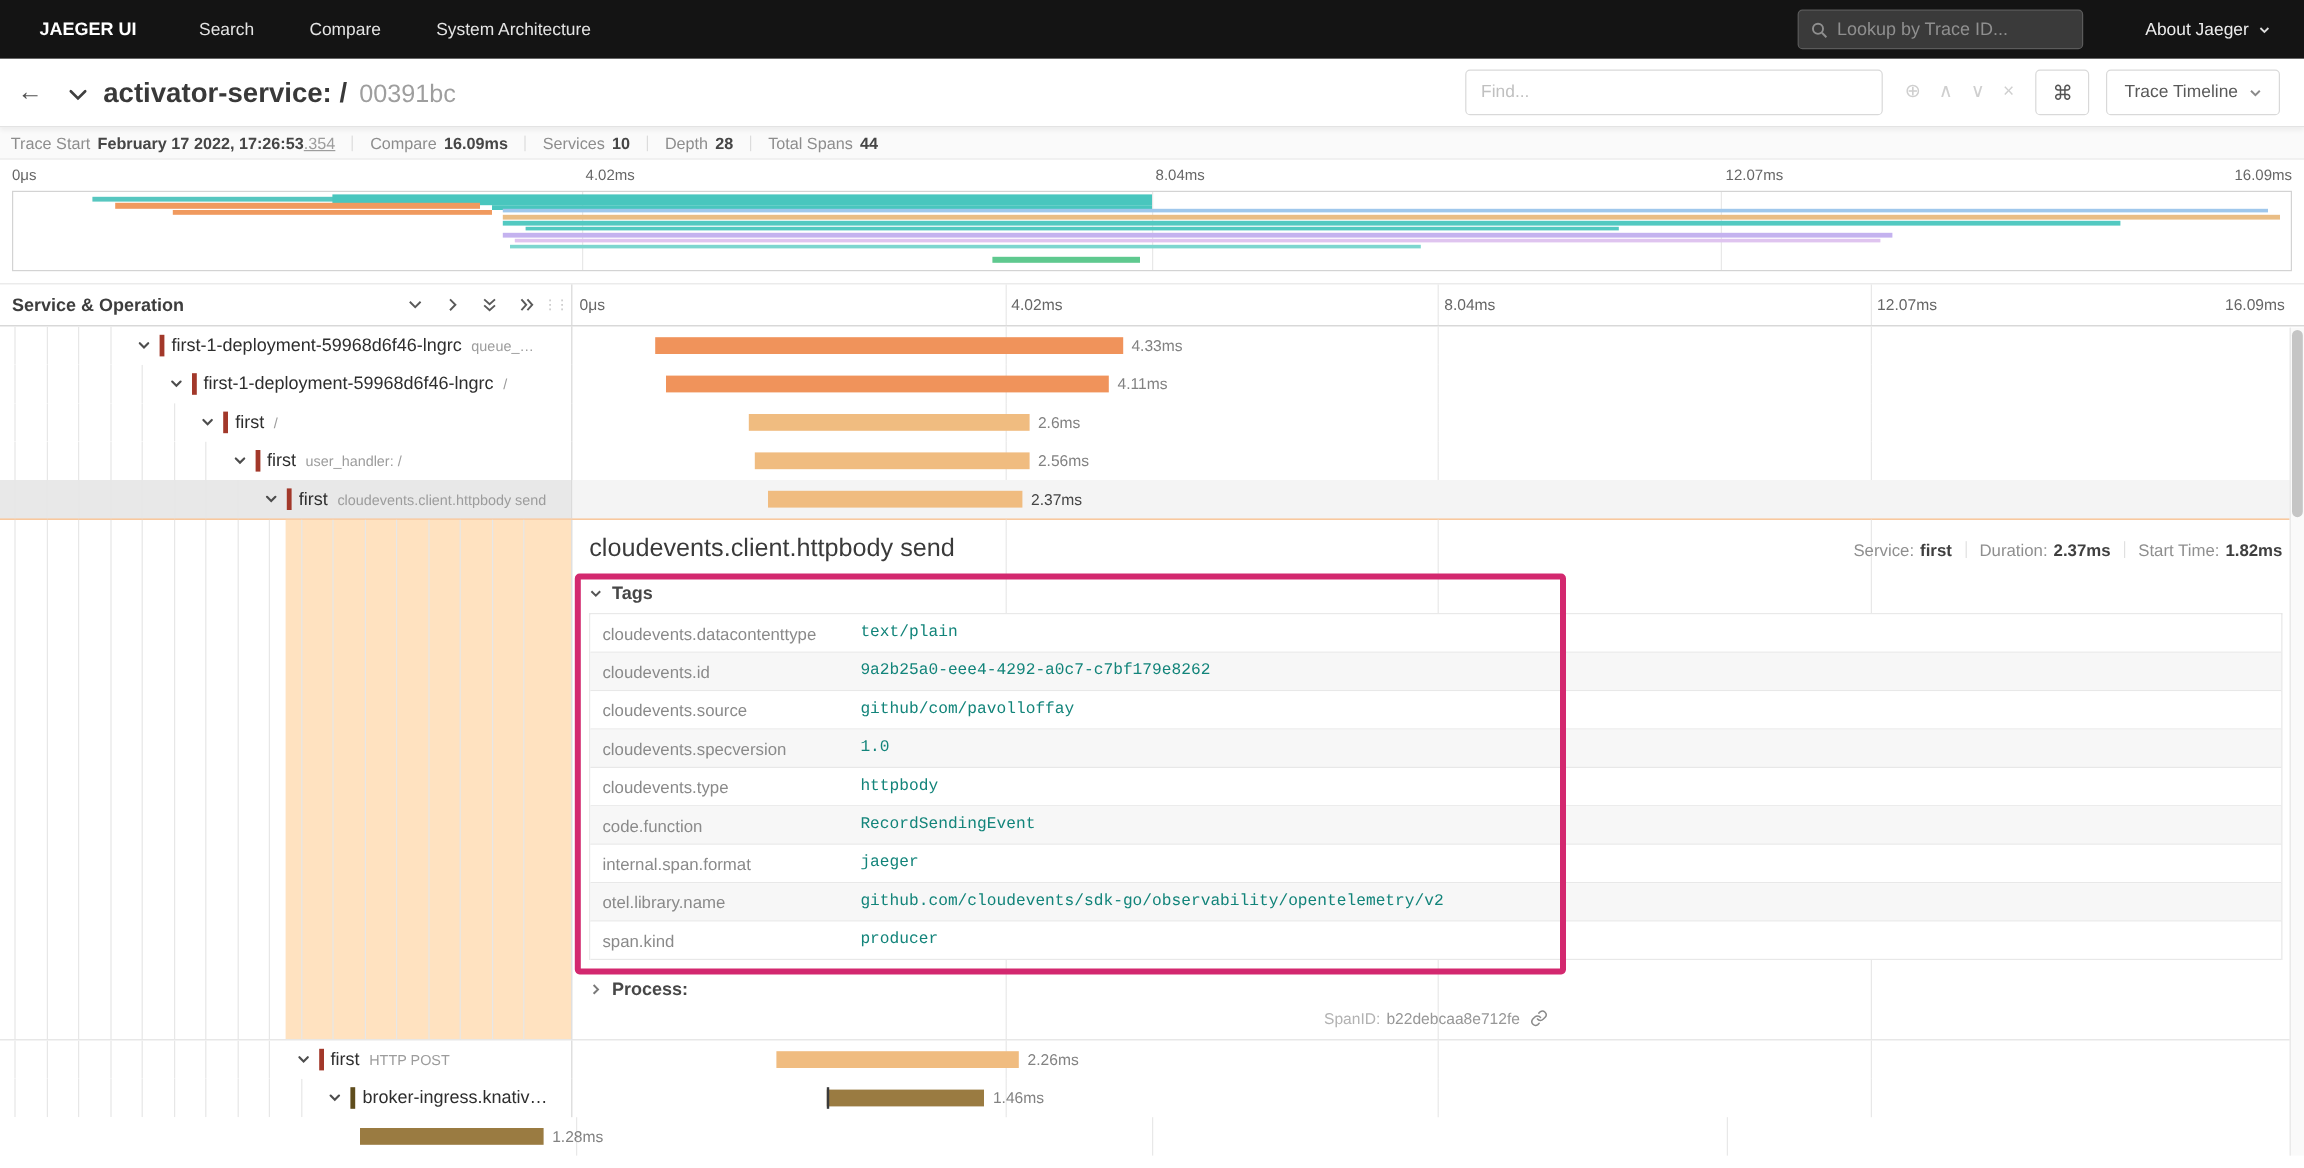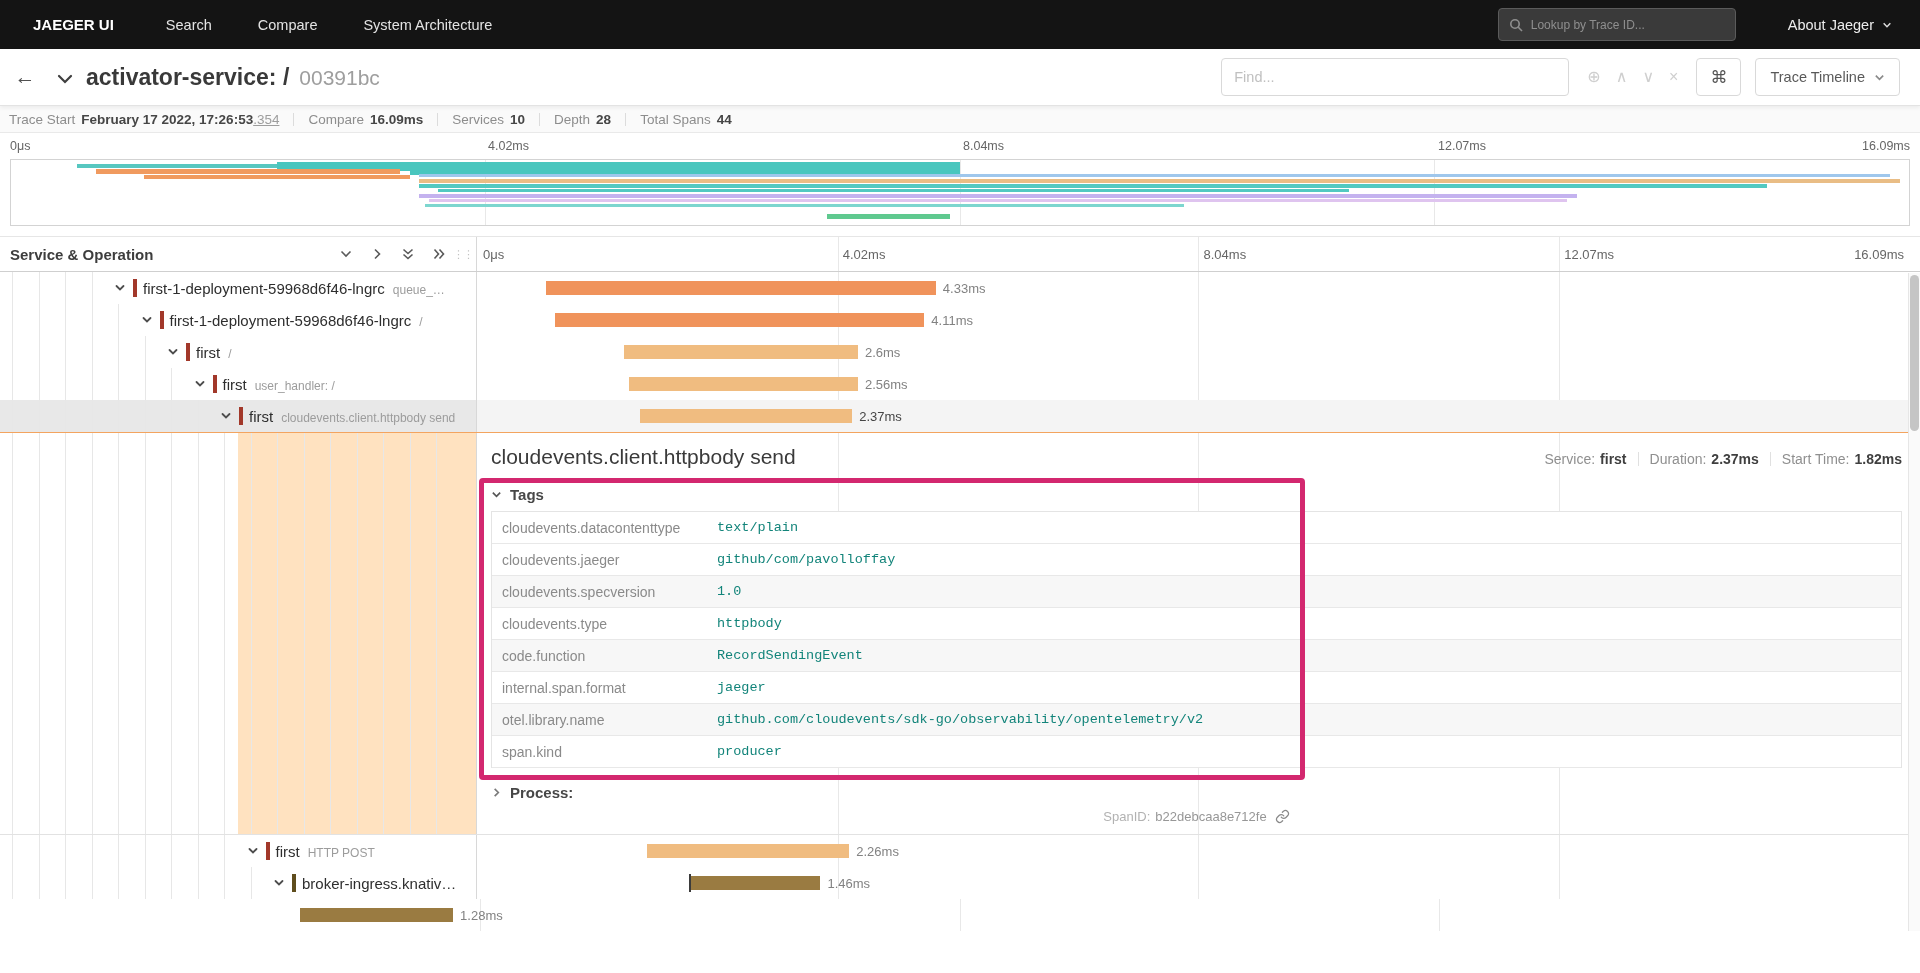--- a/index.html
+++ b/index.html
@@ -7,21 +7,21 @@
     font-family:"Liberation Sans", sans-serif; }
 
   
   .topnav { height:49px; background:#141414; display:flex; align-items:center; }
   .brand { color:#fff; font-weight:700; font-size:15px; margin:0 52px 0 33px; white-space:nowrap; }
   .nav-item { color:#e4e4e4; font-size:14.5px; margin-right:46px; cursor:pointer; }
   .nav-spacer { flex:1; }
   .nav-search { width:238px; height:33px; background:#3a3a3a; border:1px solid #5b5b5b; border-radius:4px;
     display:flex; align-items:center; padding:0 10px; }
   .nav-search input { flex:1; background:transparent; border:none; outline:none; color:#cfcfcf;
-    font-size:12px; font-family:inherit; margin-left:8px; }
+    font-size:15px; font-family:inherit; margin-left:8px; }
   .nav-search input::placeholder { color:#8f8f8f; }
   .nav-about { margin:0 28px 0 52px; display:flex; align-items:center; gap:8px; color:#ededed; font-size:14.5px; cursor:pointer; }
 
   
   .page-header { height:57px; background:#fff; display:flex; align-items:center;
     border-bottom:1px solid #e3e3e3; box-shadow:0 2px 4px rgba(0,0,0,.06); position:relative; z-index:8; padding-right:20px; }
   .back-btn { width:50px; text-align:center; font-size:21px; color:#515151; cursor:pointer; }
   .collapse-chev { margin:4px 12px 0 6px; line-height:0; cursor:pointer; }
   .trace-title { font-size:23px; font-weight:600; color:#393939; display:flex; align-items:baseline; }
   .trace-title .tid { color:#9e9e9e; font-weight:400; font-size:21px; margin-left:10px; }
@@ -427,22 +427,26 @@
                 <polyline points="2,4 6,8 10,4"></polyline>
               </svg>
           </span>
           <span>Tags</span>
         </div>
         <div class="tags-table">
             <div class="tag-row">
               <span class="tag-key">cloudevents.datacontenttype</span>
               <span class="tag-val">text/plain</span>
             </div>
+            <div class="tag-row alt">
+              <span class="tag-key">cloudevents.id</span>
+              <span class="tag-val">9a2b25a0-eee4-4292-a0c7-c7bf179e8262</span>
+            </div>
             <div class="tag-row">
-              <span class="tag-key">cloudevents.jaeger</span>
+              <span class="tag-key">cloudevents.source</span>
               <span class="tag-val">github/com/pavolloffay</span>
             </div>
             <div class="tag-row alt">
               <span class="tag-key">cloudevents.specversion</span>
               <span class="tag-val">1.0</span>
             </div>
             <div class="tag-row">
               <span class="tag-key">cloudevents.type</span>
               <span class="tag-val">httpbody</span>
             </div>

